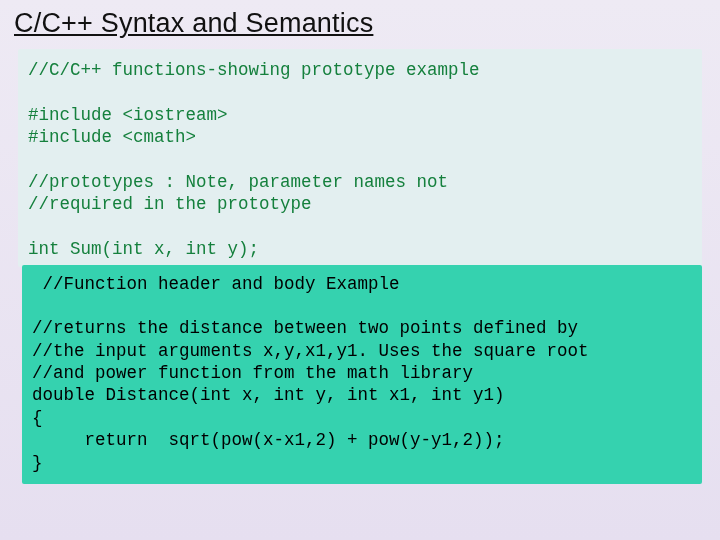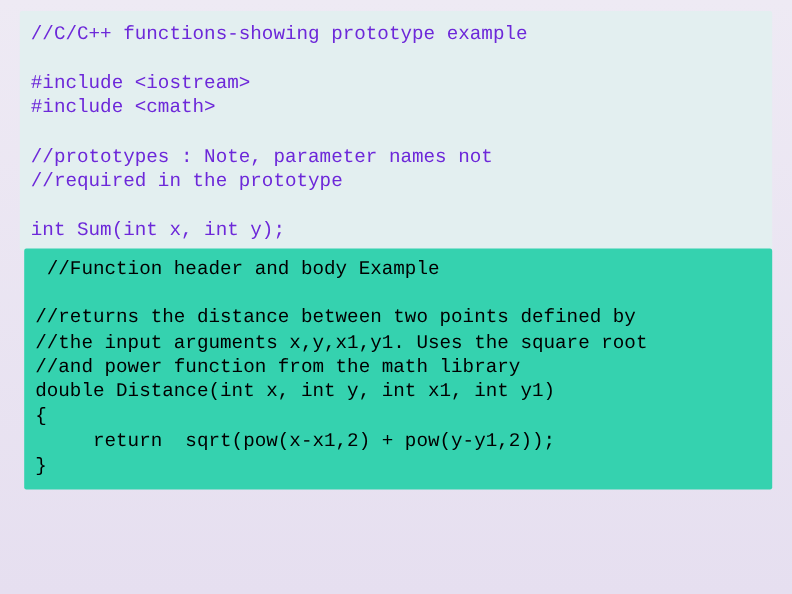--- a/index.html
+++ b/index.html
@@ -29,39 +29,40 @@
     letter-spacing: 0.2px;
   }
   .code-top {
     margin: 2px 4px 0 4px;
     background: #e3eff0;
     padding: 10px 10px 6px 10px;
     font-family: "Courier New", Courier, monospace;
     font-size: 17.5px;
     line-height: 1.28;
     white-space: pre;
-    color: #6d28d9;
+    color: #15803d;
     border-radius: 2px;
   }
   .code-bot {
     margin: -2px 4px 0 8px;
     background: #35d2af;
     padding: 8px 10px 10px 10px;
     font-family: "Courier New", Courier, monospace;
     font-size: 17.5px;
     line-height: 1.28;
     white-space: pre;
     color: #000000;
     border-radius: 2px;
   }
 </style>
 </head>
 <body>
 
 <div class="slide">
+  <h1 class="title">C/C++ Syntax and Semantics</h1>
   <div class="code-top">//C/C++ functions-showing prototype example
 
 #include &lt;iostream&gt;
 #include &lt;cmath&gt;
 
 //prototypes : Note, parameter names not
 //required in the prototype
 
 int Sum(int x, int y);</div>
   <div class="code-bot"> //Function header and body Example

